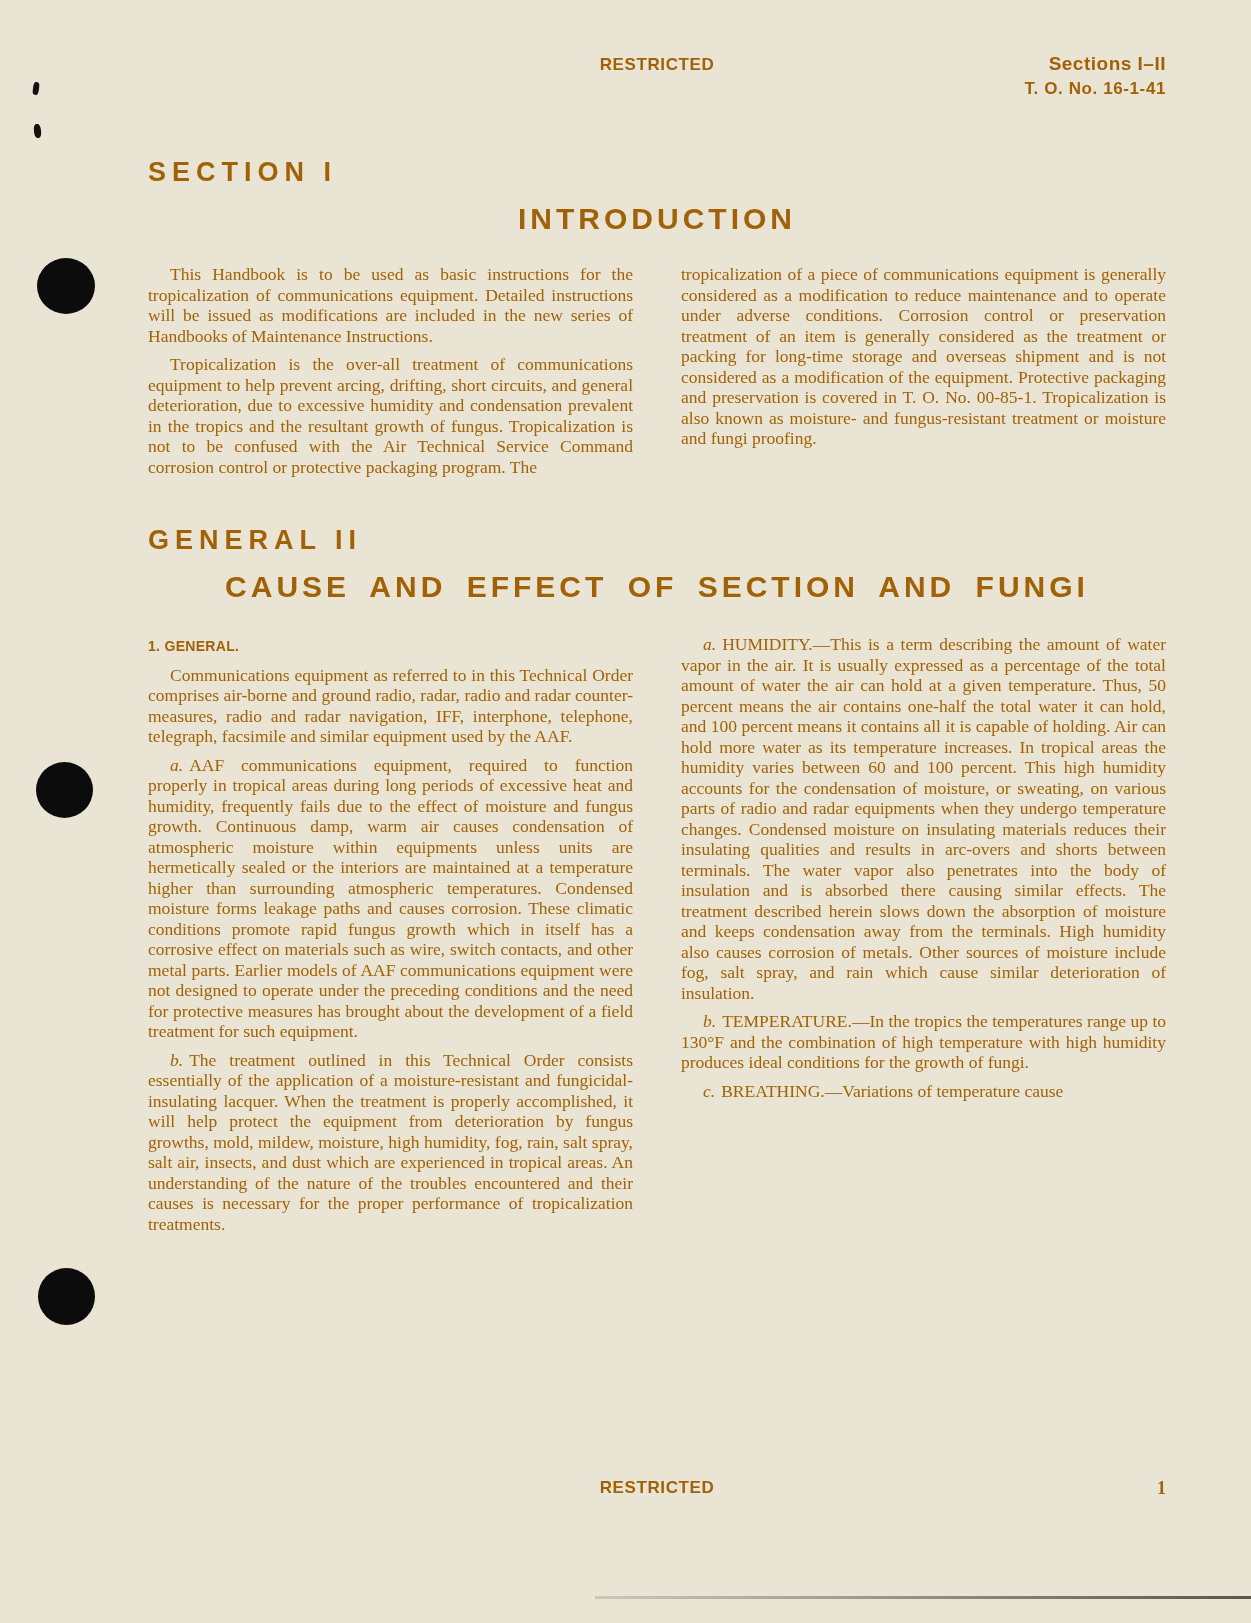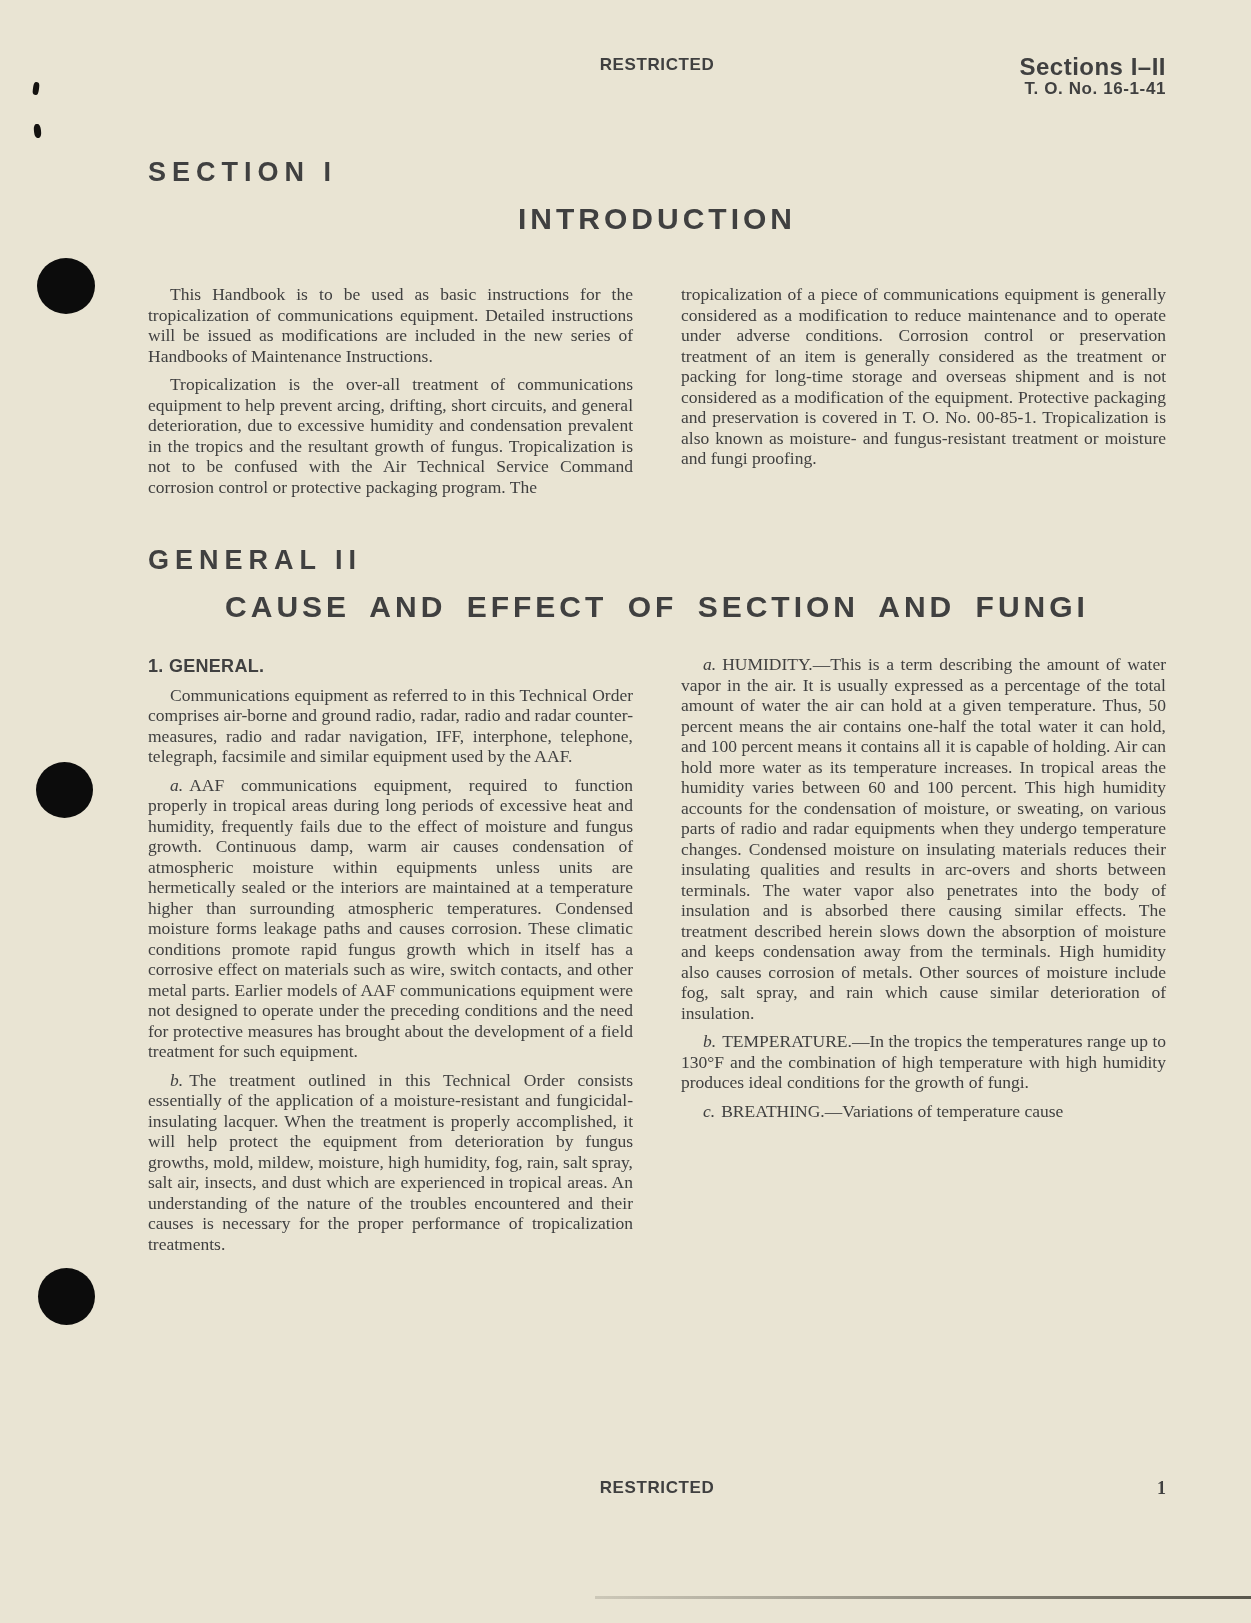--- a/index.html
+++ b/index.html
@@ -2,37 +2,37 @@
 <html><head>
 <meta charset="utf-8">
 <style>
   html,body { margin:0; padding:0; }
   .page {
     position:relative;
     width:1251px;
     height:1623px;
     background:#e9e4d3;
     font-family:"Liberation Serif", serif;
-    color:#404040;
+    color:#a16207;
     overflow:hidden;
   }
   .content {
     position:absolute;
     left:148px;
     top:55px;
     width:1018px;
   }
   
   .doc-header { position:relative; text-align:center; font-family:"Liberation Sans", sans-serif; font-weight:bold; }
   .doc-header .hline { font-size:17px; letter-spacing:0.6px; }
   .doc-header .hline2 { margin-top:4px;text-align:right; }
   .header-sections {
     position:absolute; right:0; top:-2px;
     font-family:"Liberation Sans", sans-serif;
-    font-weight:bold; font-size:24px; letter-spacing:0.5px;
+    font-weight:bold; font-size:19px; letter-spacing:0.5px;
   }
   
   .section-title {
     font-family:"Liberation Sans", sans-serif;
     font-weight:700;
     font-size:27px;
     letter-spacing:6px;
     text-align:left;
     margin:58px 0 0 0;
   }
@@ -43,35 +43,35 @@
     letter-spacing:4px;
     word-spacing:8px;
     text-align:center;
     margin:14px 0 0 0;
   }
   .section2-title { margin-top:48px; }
   
   .columns {
     display:flex;
     gap:48px;
-    margin-top:48px;
+    margin-top:28px;
     text-align:justify;
     font-size:17.5px;
     line-height:20.5px;
   }
   .columns2 { margin-top:30px; }
   .col { flex:1; min-width:0; }
   .col p { margin:0 0 8px 0; }
   .col p.indent { text-indent:22px; }
   .col p:last-child { margin-bottom:0; }
   .plabel { font-style:italic; margin-right:6px; }
   .para-head {
     font-family:"Liberation Sans", sans-serif;
     font-weight:700;
-    font-size:18px;
+    font-size:14px;
     letter-spacing:0.3px;
     text-align:left;
     margin:14px 0 8px 0;
   }
   .col .para-head:first-child { margin-top:2px; }
   .h3-line2 { padding-left:52px; }
   
   .doc-footer {
     position:absolute;
     left:148px; top:1478px;

